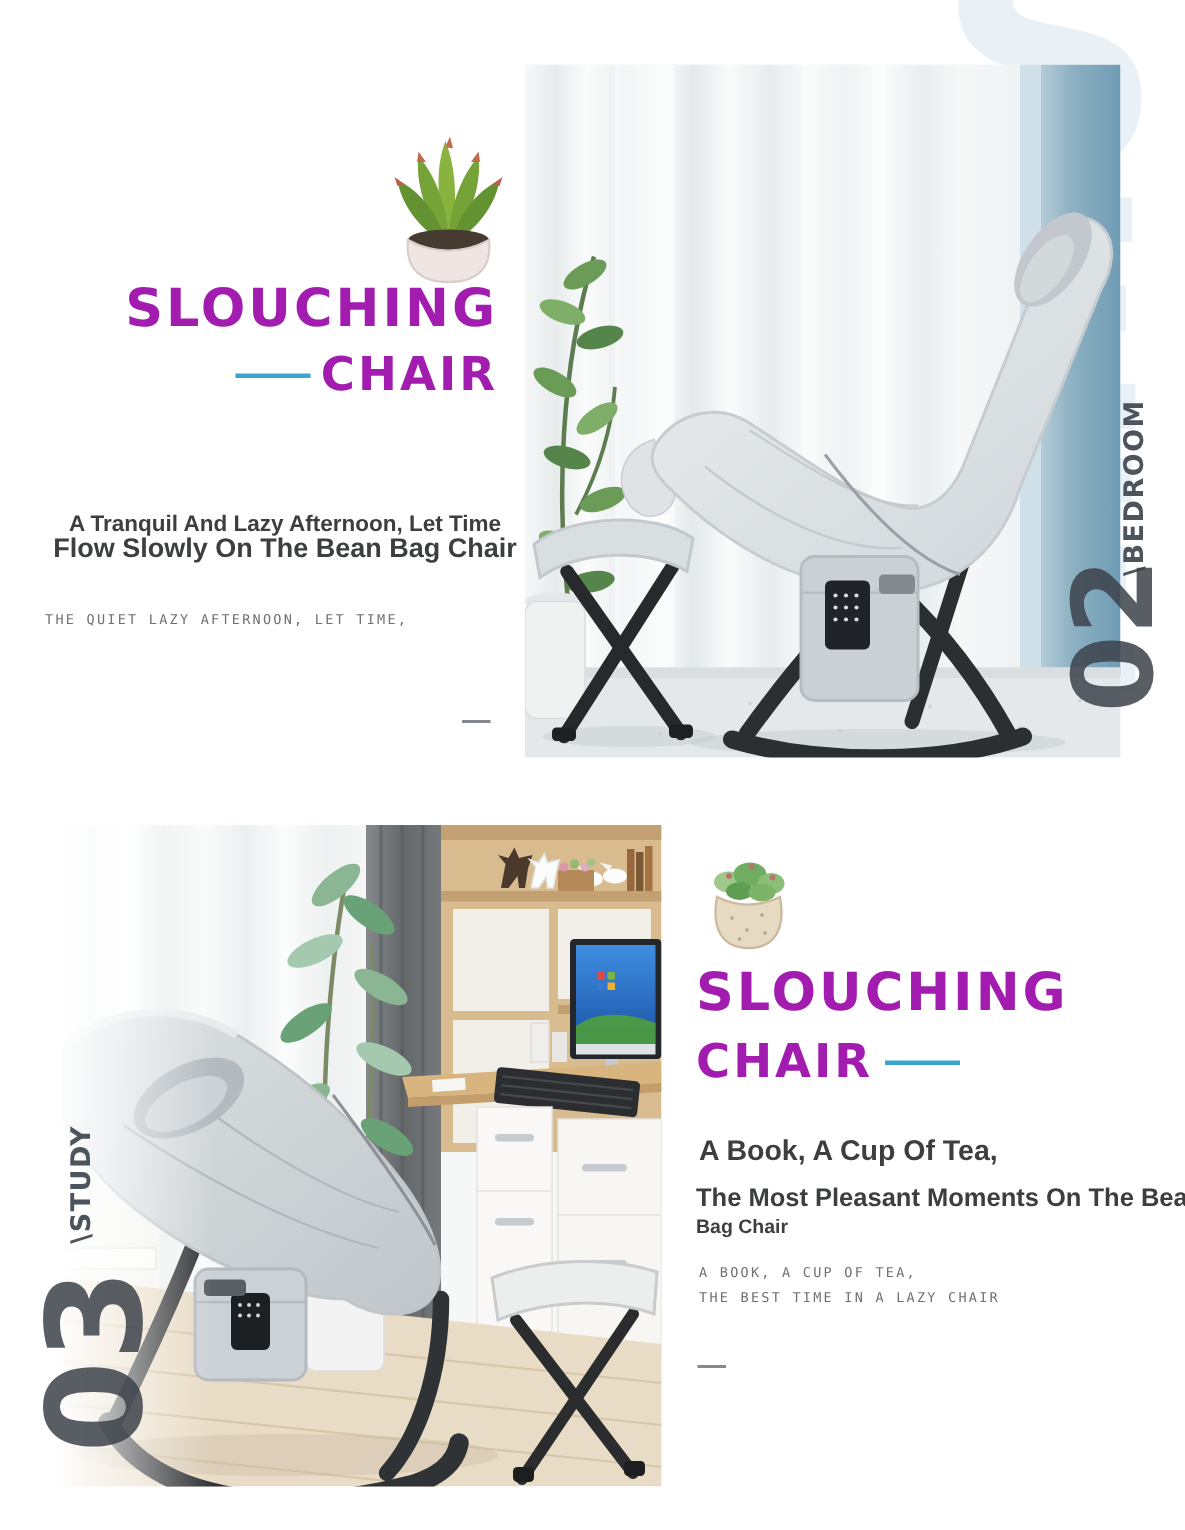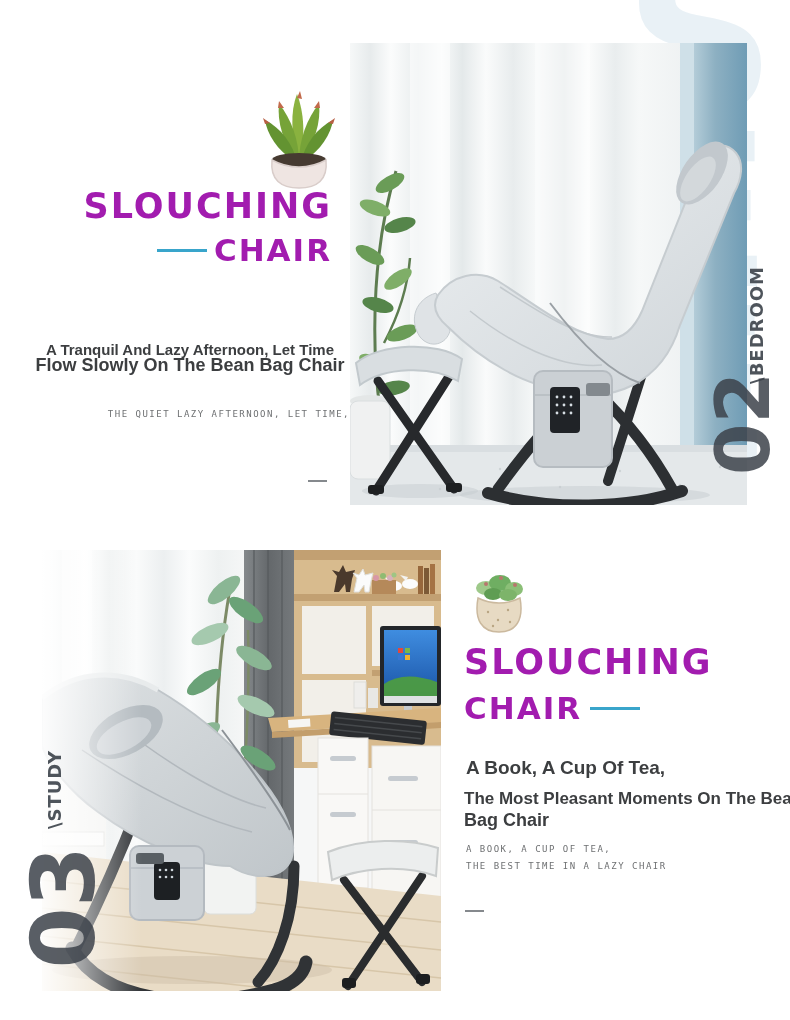--- a/index.html
+++ b/index.html
@@ -34,24 +34,24 @@
   .h1a{left:30px;top:186px;width:302px;text-align:right;font-size:35px;}
   .h1b{left:30px;top:232px;width:302px;display:flex;justify-content:flex-end;align-items:center;gap:7px;font-size:31px;}
   .h2a{left:464px;top:642px;font-size:35px;}
   .h2b{left:464px;top:690px;display:flex;align-items:center;gap:8px;font-size:31px;}
   .hrule{display:inline-block;width:50px;height:3px;background:#39a5cb;}
   .tagline{position:absolute;z-index:2;color:#3c3e40;font-weight:700;white-space:nowrap;}
   .t1a{left:30px;top:341px;width:320px;text-align:center;font-size:15px;}
   .t1b{left:10px;top:355px;width:360px;text-align:center;font-size:18px;}
   .t2a{left:466px;top:757px;font-size:19px;}
   .t2b{left:464px;top:789px;font-size:17px;}
-  .t2c{left:464px;top:810px;font-size:18px;}
+  .t2c{left:464px;top:810px;font-size:13px;}
   .caption{position:absolute;z-index:2;color:#6e7072;font-family:"DejaVu Sans Mono",monospace;
            font-size:9px;letter-spacing:1.5px;line-height:17px;white-space:nowrap;}
-  .cap1{left:30px;top:406px;width:320px;text-align:right;}
+  .cap1{left:30px;top:406px;width:320px;text-align:left;}
   .cap2{left:466px;top:841px;}
   .dash{position:absolute;z-index:2;width:19px;height:2px;background:#85898d;}
   .dash1{left:308px;top:480px;}
   .dash2{left:465px;top:910px;}
 </style>
 </head>
 <body>
 
 <div class="page">
 

